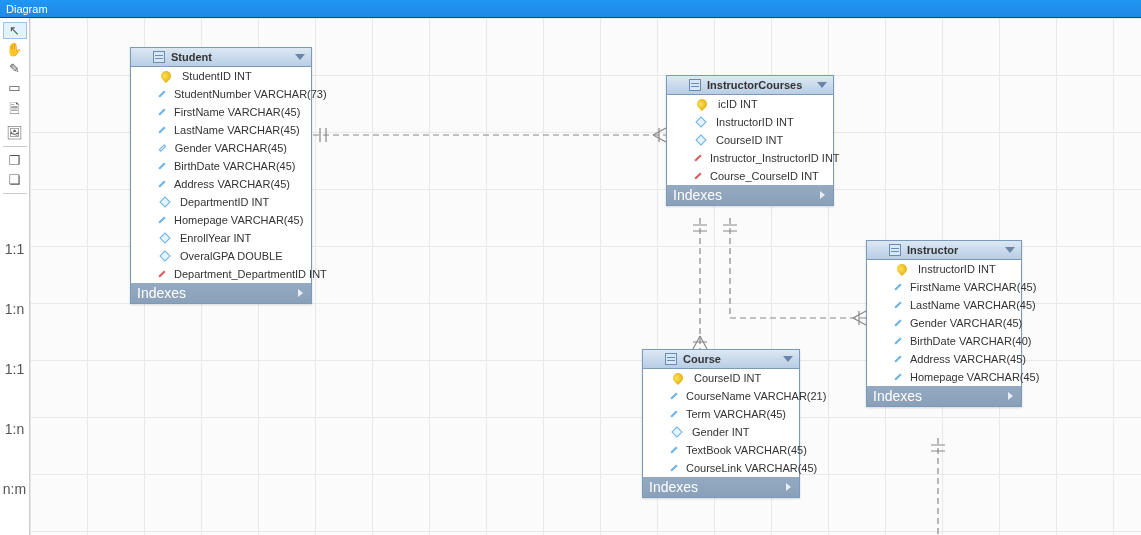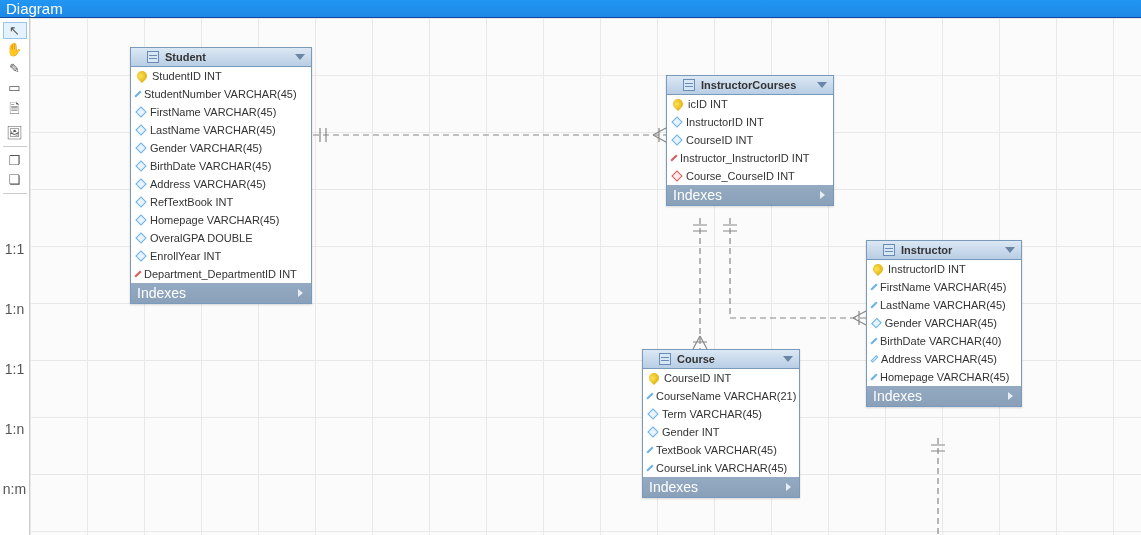--- a/index.html
+++ b/index.html
@@ -3,21 +3,21 @@
 <meta charset="utf-8">
 <style>
   * { box-sizing: border-box; }
   html, body { margin:0; padding:0; height:100%; font-family: Verdana, Geneva, sans-serif; font-size:11px; color:#333; }
   body { background:#fff; width:1141px; height:535px; overflow:hidden; position:relative; }
 
   
   #header {
     height:18px; width:100%;
     background: linear-gradient(to bottom, #2196f3, #1e88e5);
-    color:#fff; font-size:15px; padding-left:6px; line-height:18px;
+    color:#fff; font-size:11px; padding-left:6px; line-height:18px;
     border-bottom:1px solid #0d47a1;
   }
 
   
   #toolbar {
     position:absolute; left:0; top:18px; width:30px; bottom:0;
     background:#fff; border-right:1px solid #ccc;
     display:flex; flex-direction:column; align-items:center; padding-top:4px; gap:2px;
   }
   .tool-btn {
@@ -38,33 +38,33 @@
     background-size: 57px 57px;
     overflow:hidden;
   }
   #connectors { position:absolute; left:0; top:0; width:100%; height:100%; pointer-events:none; }
 
   
   .entity { position:absolute; background:#fff; border:1px solid #7a9abb; box-shadow:0 1px 2px rgba(0,0,0,.15); font-size:11px; }
   .entity .title {
     background: linear-gradient(to bottom, #dce8f4, #b8cde4);
     border-bottom:1px solid #7a9abb;
-    padding:3px 16px; font-weight:bold; display:flex; align-items:center; gap:6px; position:relative;
+    padding:3px 22px; font-weight:bold; display:flex; align-items:center; gap:6px; position:relative;
   }
   .entity .title .tbl-icon {
     width:12px; height:12px; background:#d8e7f6; border:1px solid #6a8bb3; position:relative; display:inline-block;
   }
   .entity .title .tbl-icon::before { content:""; position:absolute; left:1px; right:1px; top:3px; height:1px; background:#6a8bb3; }
   .entity .title .tbl-icon::after { content:""; position:absolute; left:1px; right:1px; top:6px; height:1px; background:#6a8bb3; }
   .entity .title .tri {
     position:absolute; right:6px; top:50%; transform:translateY(-50%);
     width:0; height:0; border-left:5px solid transparent; border-right:5px solid transparent; border-top:6px solid #6a85a5;
   }
   .entity .rows { }
-  .entity .row { padding:3px 24px 3px 6px; display:flex; align-items:center; gap:5px; white-space:nowrap; }
+  .entity .row { padding:3px 24px 3px 6px; display:flex; align-items:center; gap:11px; white-space:nowrap;margin-left:24px; }
   .entity .footer {
     background: linear-gradient(to bottom, #94aac2, #8aa0b8);
     color:#fff; font-size:14px; padding:2px 6px; position:relative;
   }
   .entity .footer .arr {
     position:absolute; right:8px; top:50%; transform:translateY(-50%);
     width:0; height:0; border-top:4px solid transparent; border-bottom:4px solid transparent; border-left:5px solid #e7eef6;
   }
 
   .key-icon { width:10px; height:10px; display:inline-block; position:relative; }
@@ -132,21 +132,21 @@
       <span>Student</span>
       <span class="tri"></span>
     </div>
     <div class="rows">
         <div class="row">
           <span class="key-icon pk"></span>
           <span>StudentID INT</span>
         </div>
         <div class="row">
           <span class="key-icon col"></span>
-          <span>StudentNumber VARCHAR(45)</span>
+          <span>StudentNumber VARCHAR(73)</span>
         </div>
         <div class="row">
           <span class="key-icon col"></span>
           <span>FirstName VARCHAR(45)</span>
         </div>
         <div class="row">
           <span class="key-icon col"></span>
           <span>LastName VARCHAR(45)</span>
         </div>
         <div class="row">
@@ -156,33 +156,33 @@
         <div class="row">
           <span class="key-icon col"></span>
           <span>BirthDate VARCHAR(45)</span>
         </div>
         <div class="row">
           <span class="key-icon col"></span>
           <span>Address VARCHAR(45)</span>
         </div>
         <div class="row">
           <span class="key-icon col"></span>
-          <span>RefTextBook INT</span>
+          <span>DepartmentID INT</span>
         </div>
         <div class="row">
           <span class="key-icon col"></span>
           <span>Homepage VARCHAR(45)</span>
         </div>
         <div class="row">
           <span class="key-icon col"></span>
+          <span>EnrollYear INT</span>
+        </div>
+        <div class="row">
+          <span class="key-icon col"></span>
           <span>OveralGPA DOUBLE</span>
-        </div>
-        <div class="row">
-          <span class="key-icon col"></span>
-          <span>EnrollYear INT</span>
         </div>
         <div class="row">
           <span class="key-icon fk"></span>
           <span>Department_DepartmentID INT</span>
         </div>
       </div>
     <div class="footer">
       <span>Indexes</span>
       <span class="arr"></span>
     </div>

